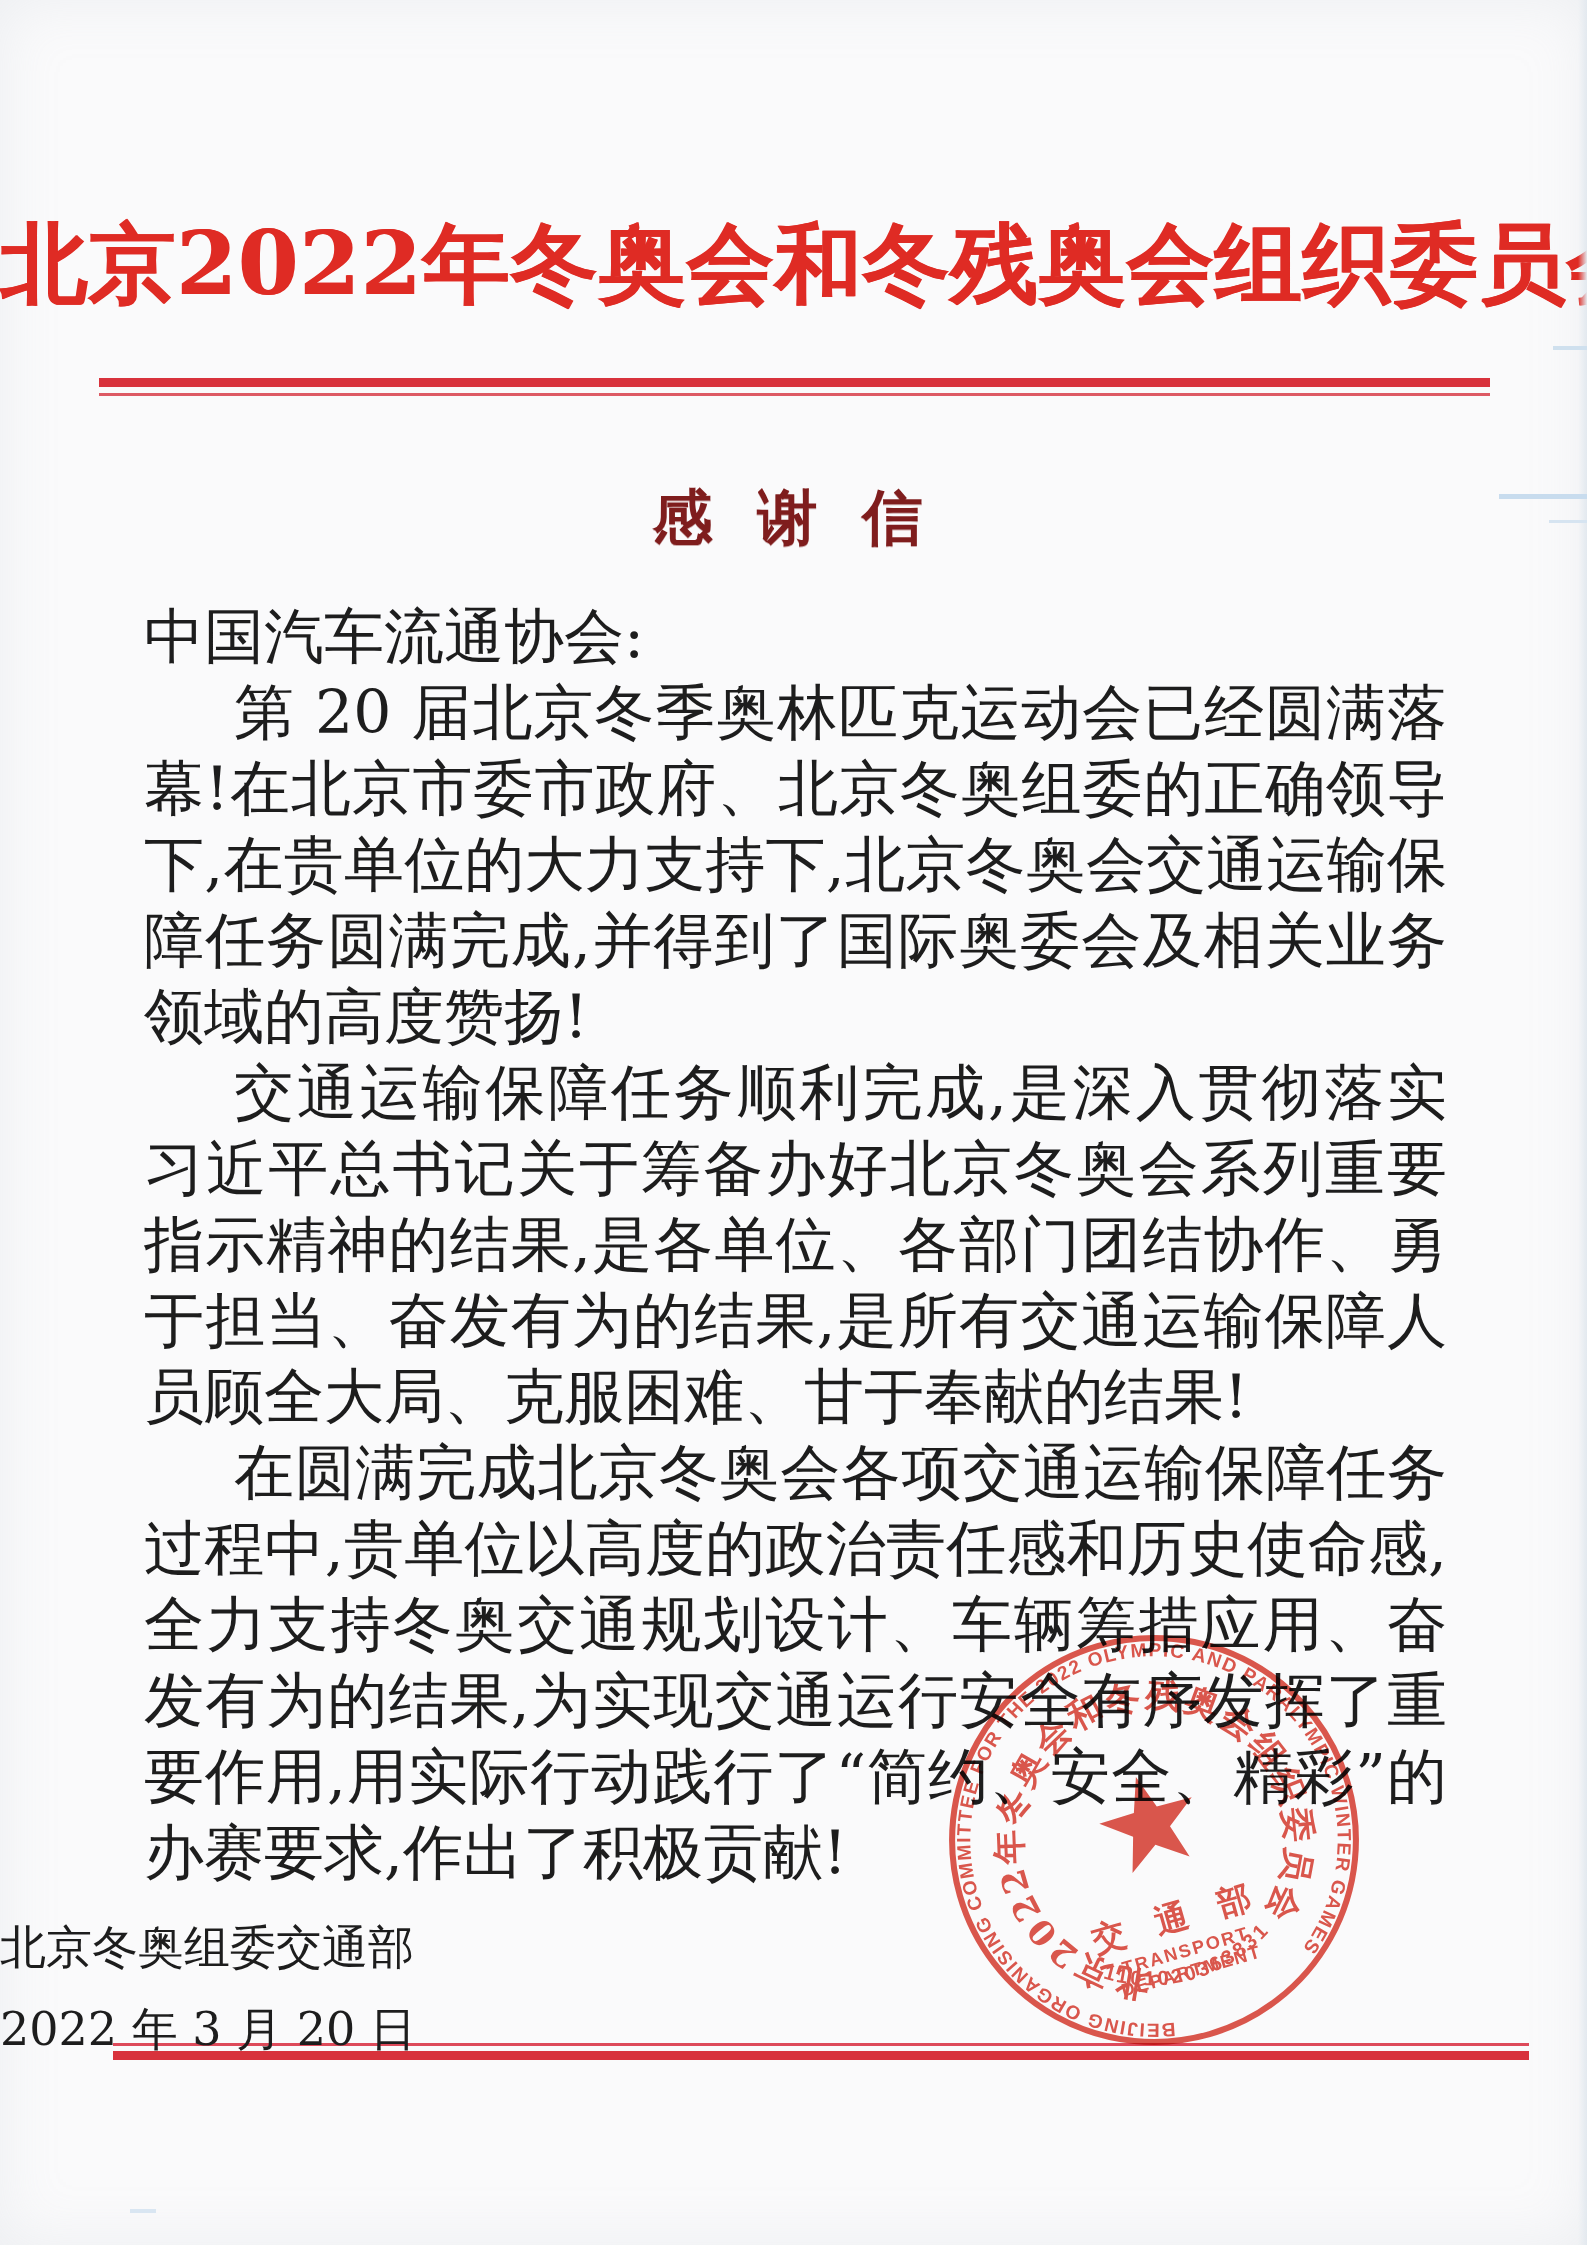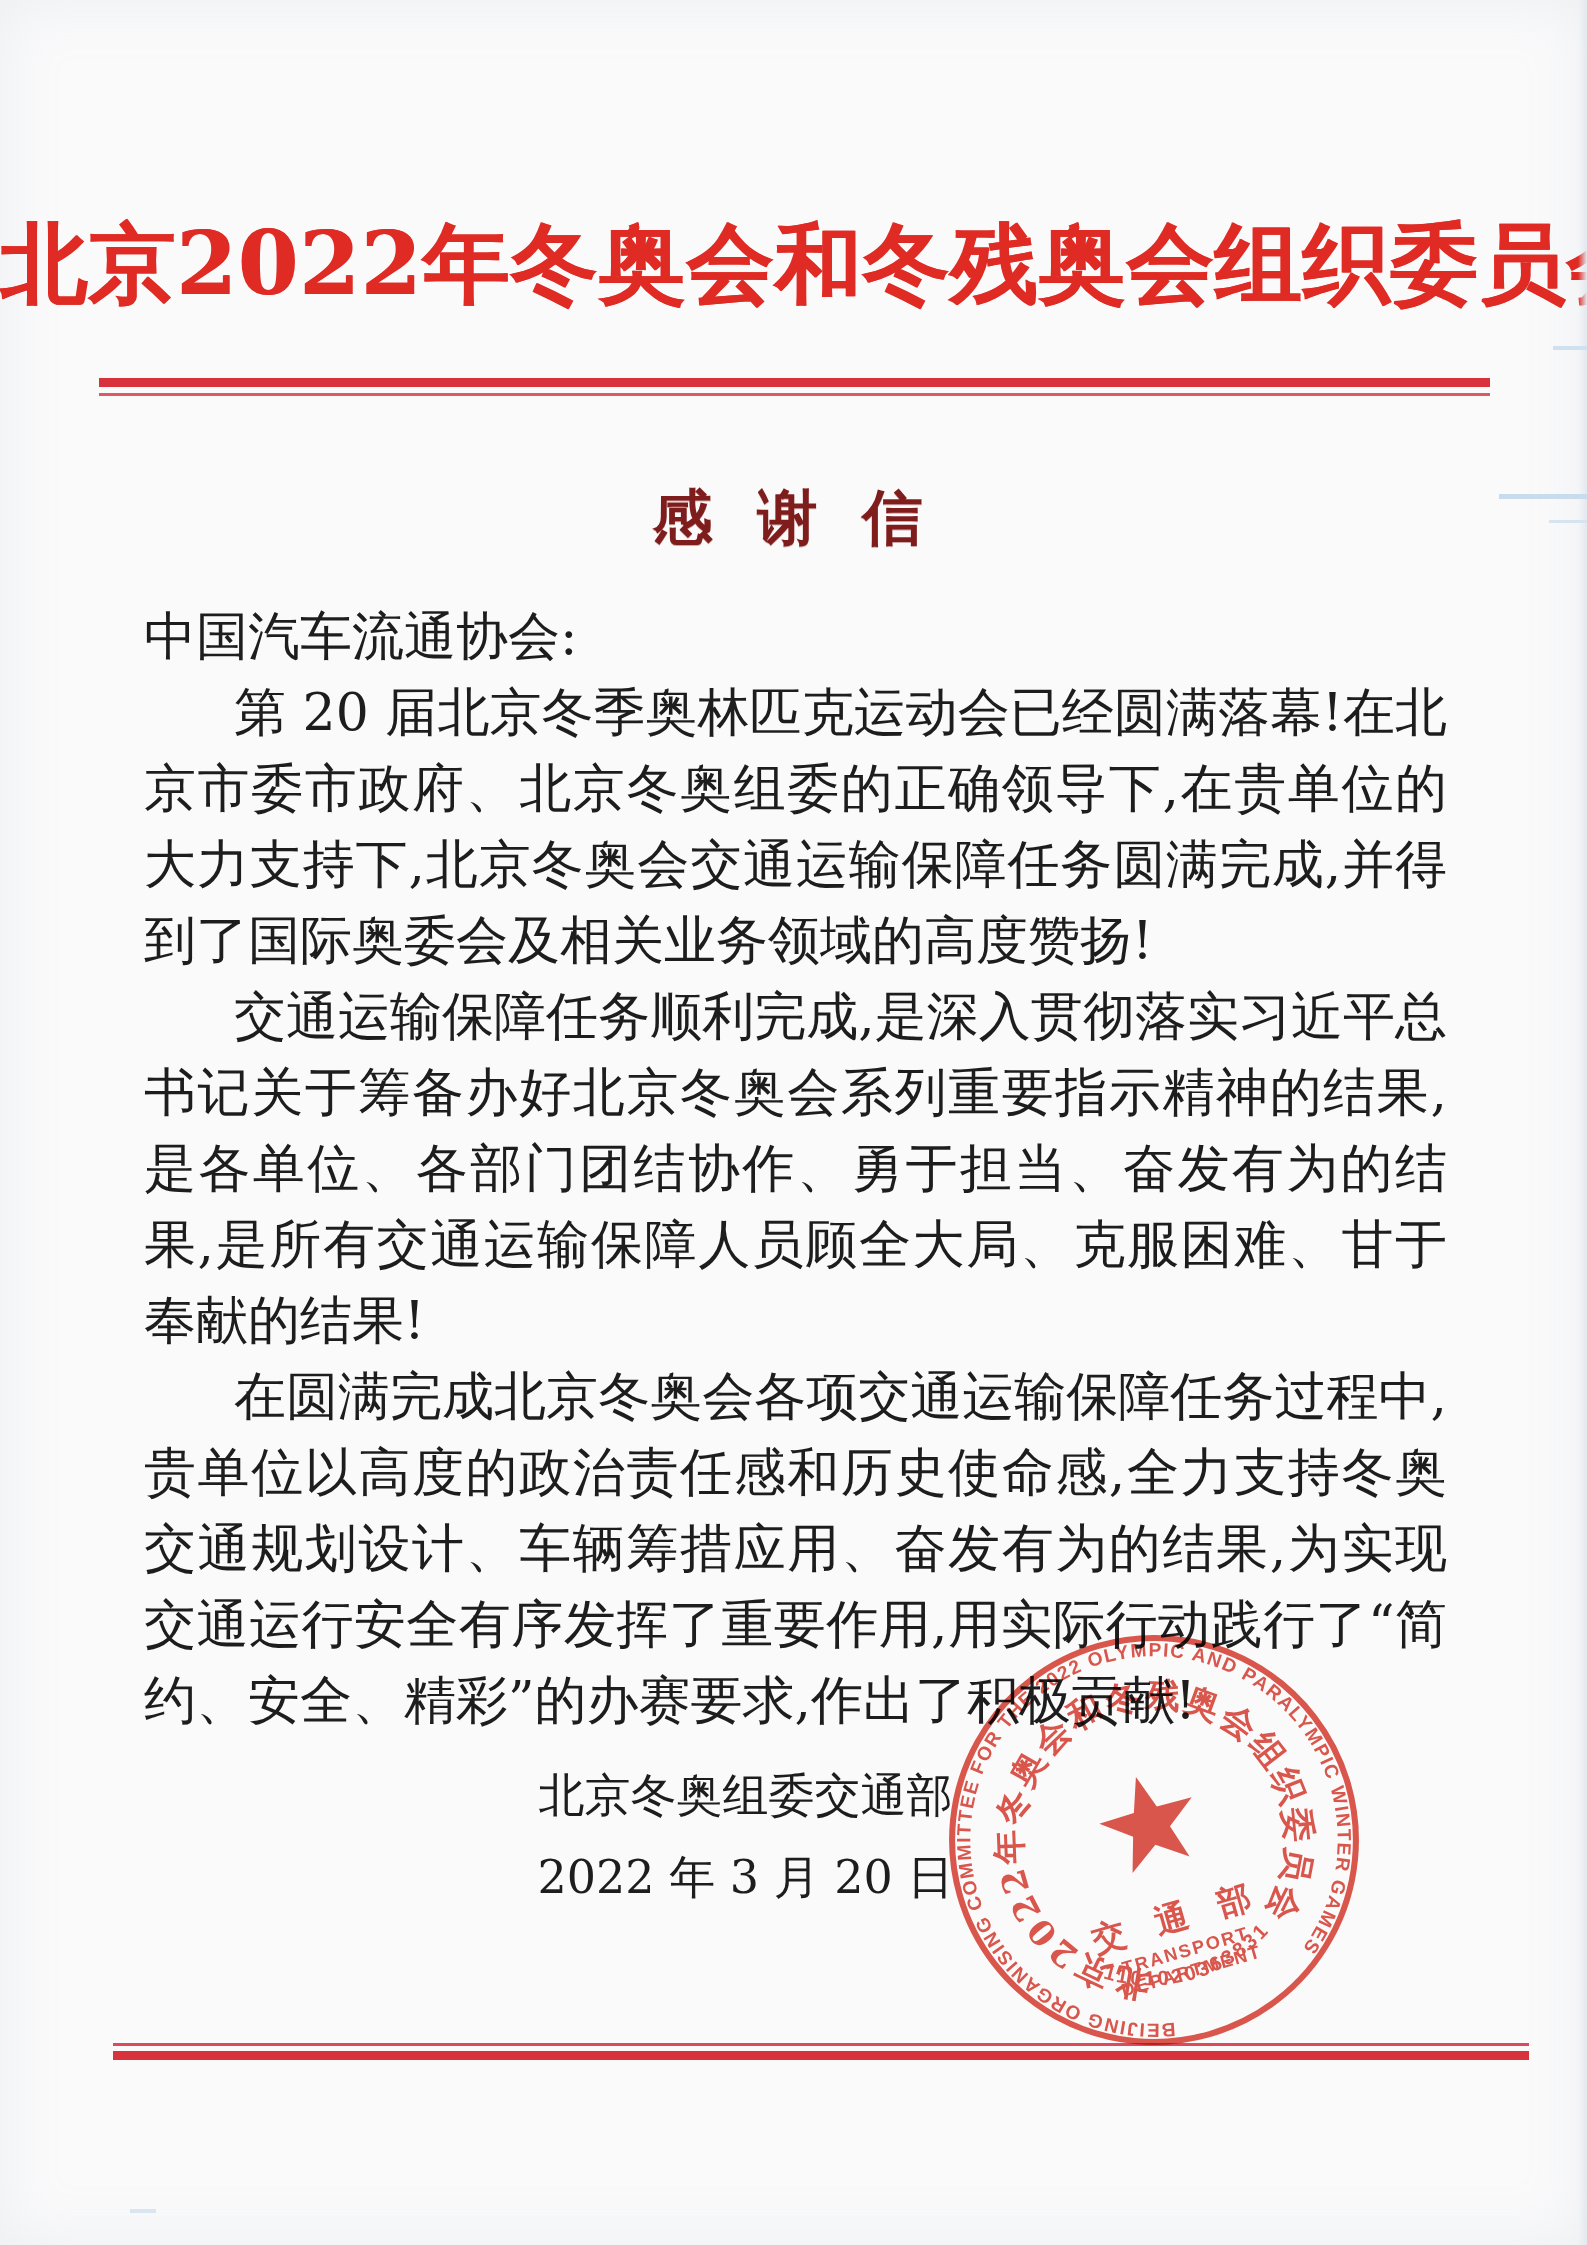--- a/index.html
+++ b/index.html
@@ -34,33 +34,33 @@
     font-weight:900;
     color:#7f1d1d;
     line-height:86px;
     letter-spacing:12px;
     text-shadow:0 1px 0 rgba(120,20,20,.35);
   }
   
   .letter{
     margin:38px 140px 0 144px;
     color:#1d1d1d;
-    font-size:52px;
+    font-size:60px;
     line-height:76px;
   }
   .letter p{margin:0;text-align:justify;}
   .letter p.salutation{text-indent:0;}
   .letter p.para{text-indent:90px;}
   
   .signature{
     position:relative;
     z-index:2;
     margin-top:16px;
     padding-right:96px;
-    text-align:center;
+    text-align:left;
     color:#1d1d1d;
     font-size:46px;
     line-height:82px;
   }
   
   .stamp{
     position:absolute;
     left:942px;top:1628px;
     width:424px;height:424px;
     z-index:1;

